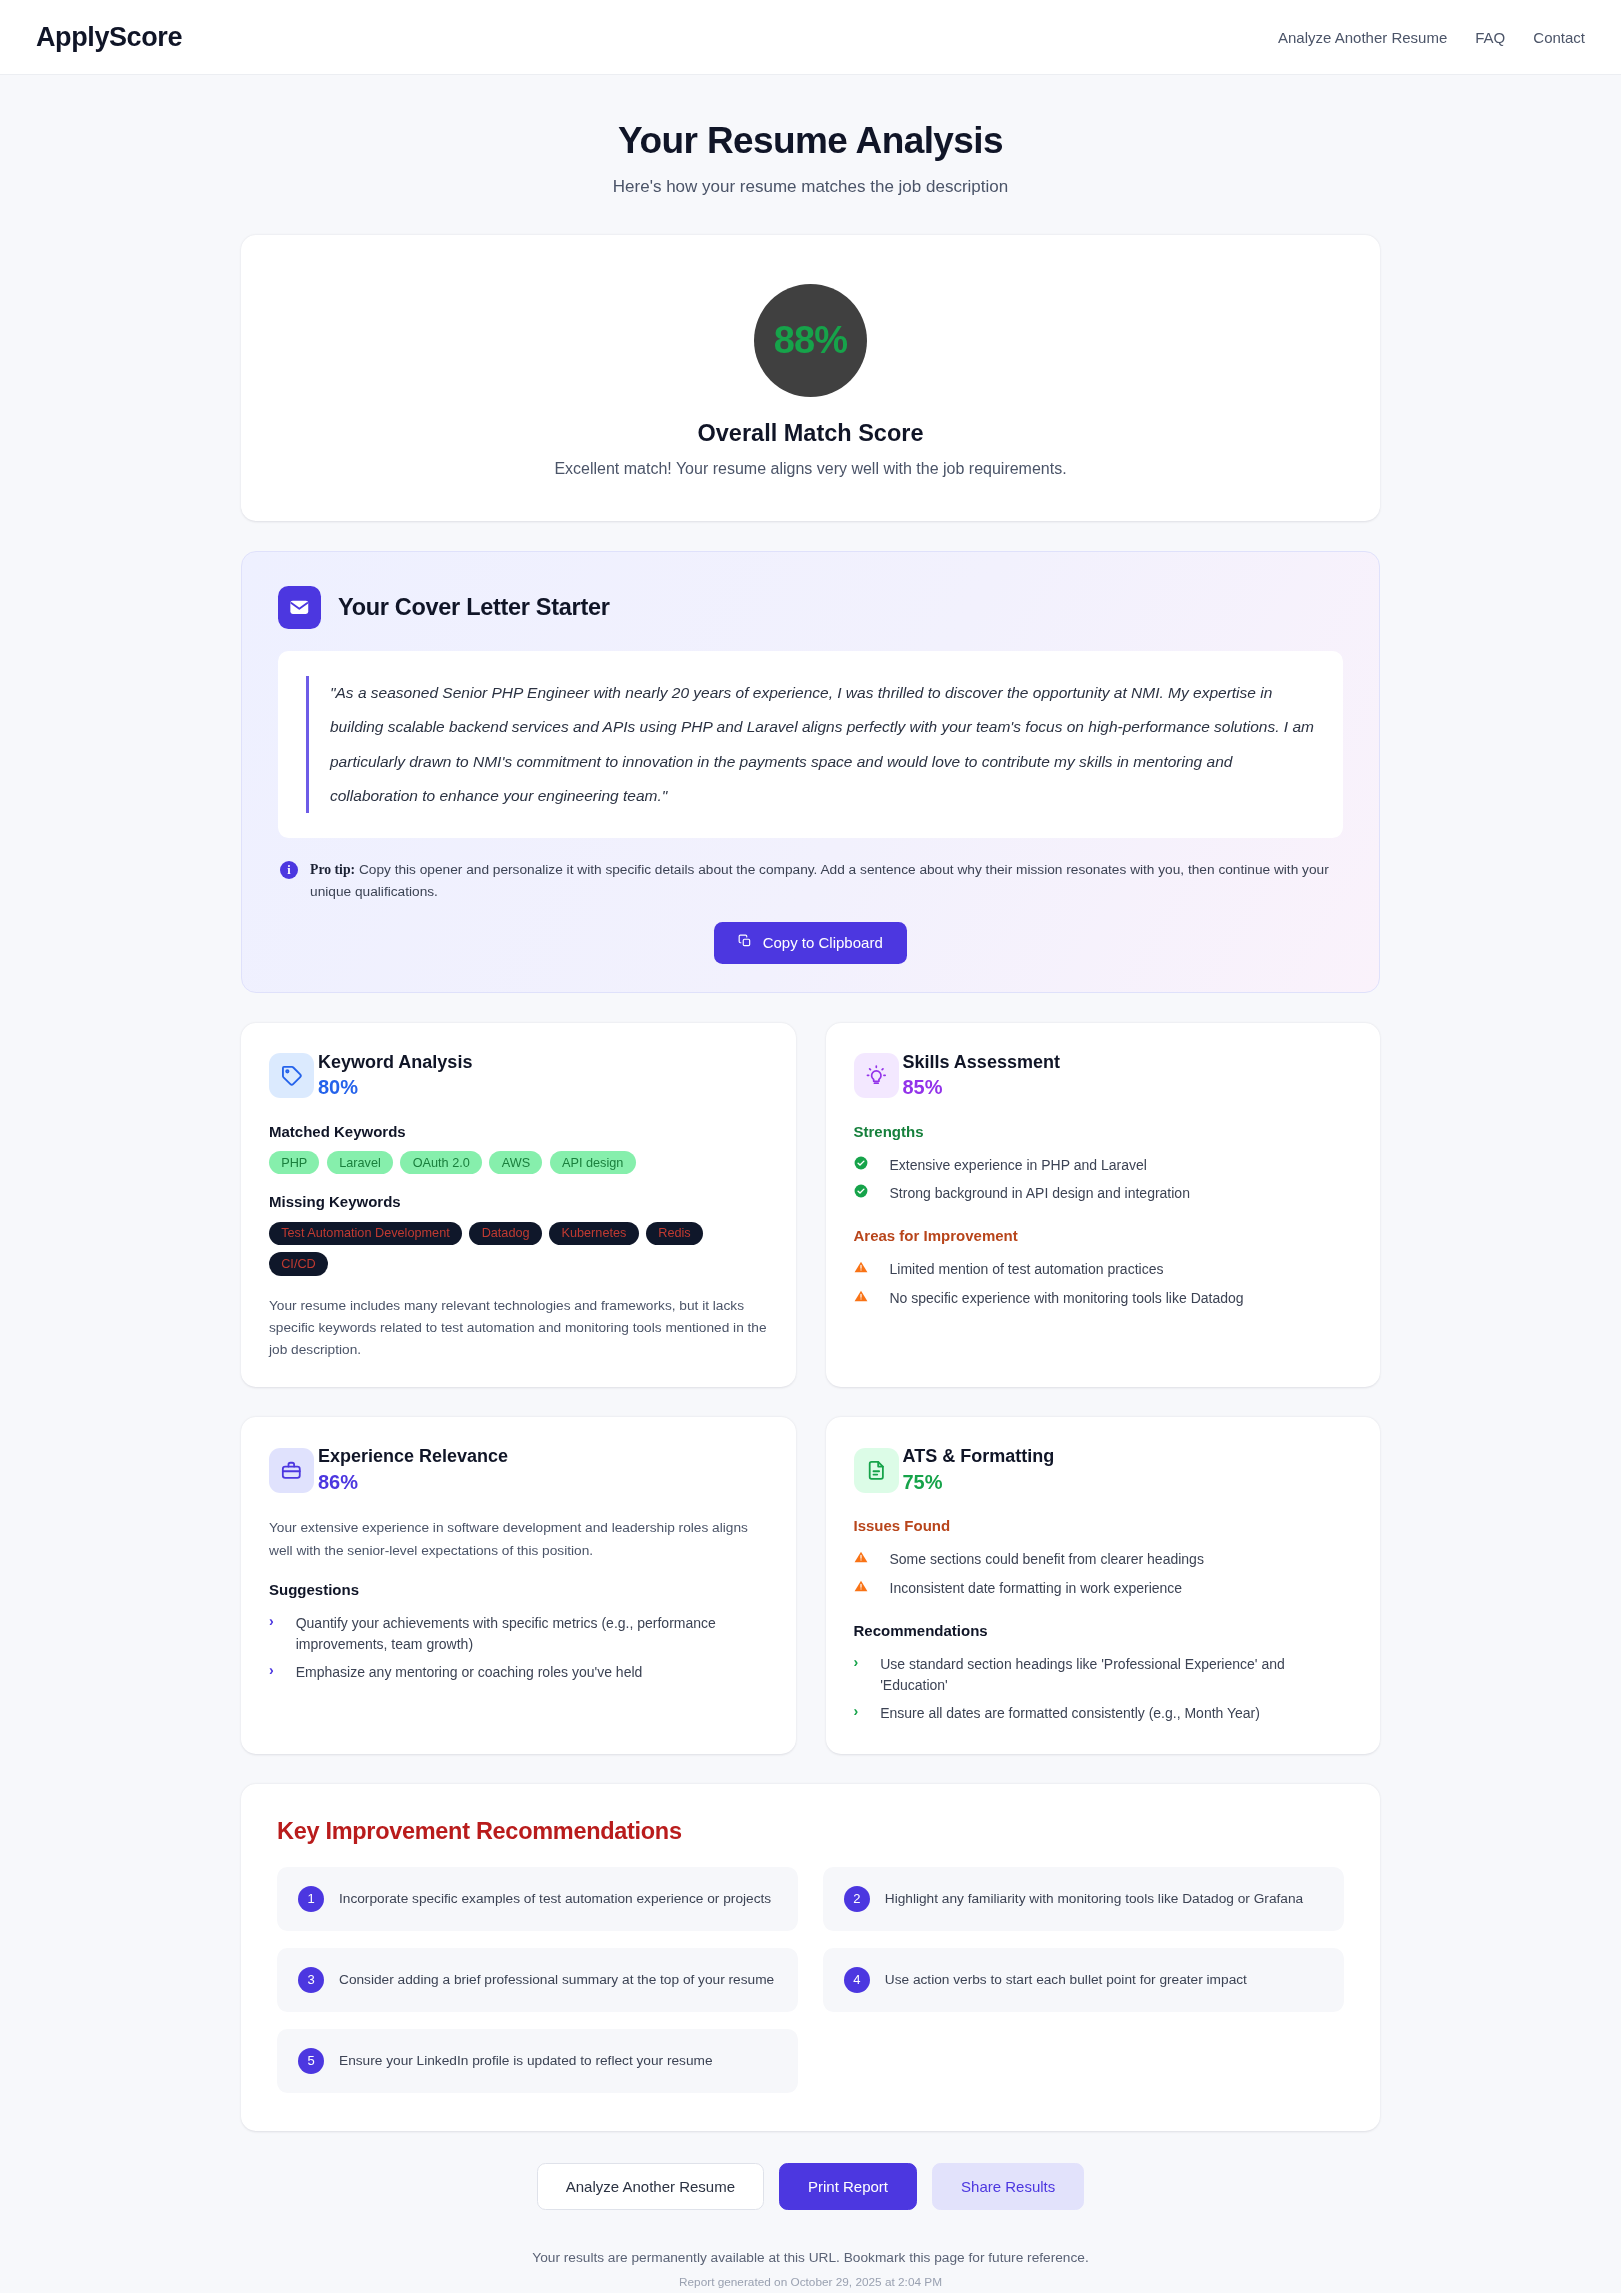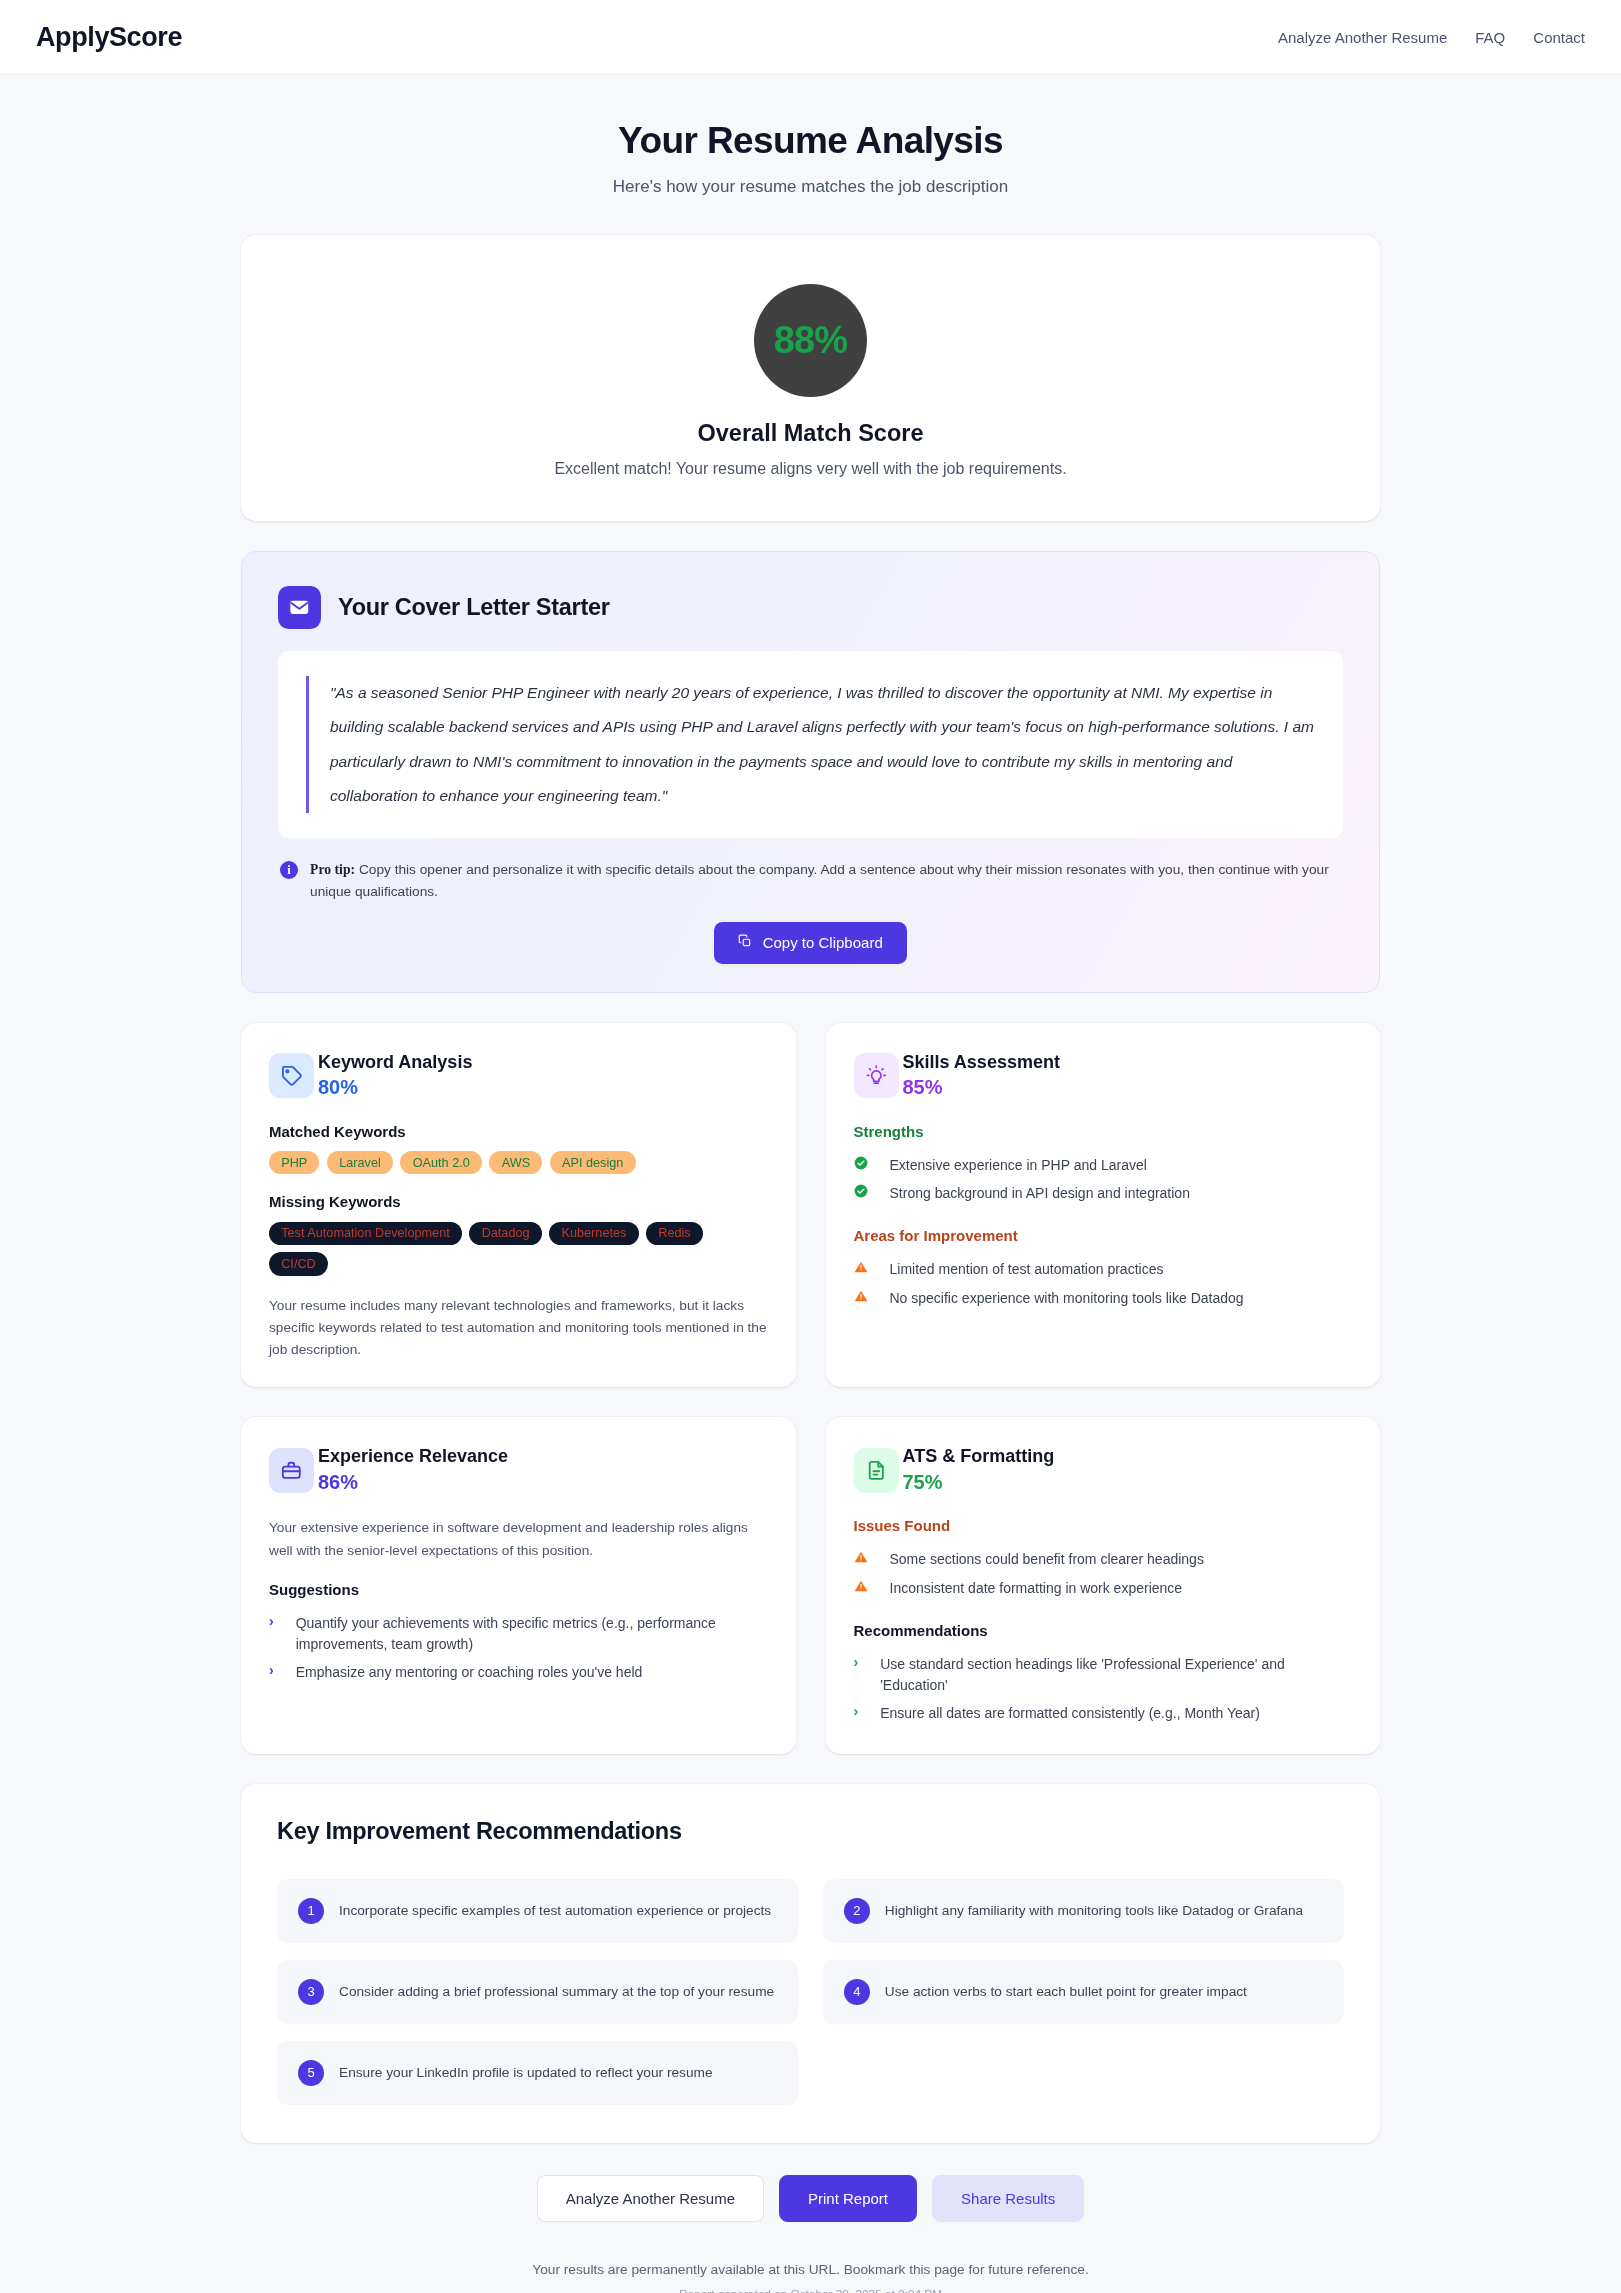--- a/index.html
+++ b/index.html
@@ -130,38 +130,38 @@
   .metric-name { font-size: 18px; font-weight: bold; color: #101527; line-height: 1.25; }
   .metric-pct { font-size: 20px; font-weight: bold; line-height: 1.3; margin-top: 0.9px; }
 
   .sub-head { font-size: 15px; font-weight: bold; margin: 0 0 11.3px; }
   .sub-head.green { color: #16803c; }
   .sub-head.red { color: #b8451b; }
   .sub-head.dark { color: #101527; }
 
   .chips { display: flex; flex-wrap: wrap; gap: 7.5px; margin-bottom: 19px; }
   .chip { font-size: 12.7px; padding: 4.7px 12.2px; border-radius: 941px; white-space: nowrap; }
-  .chip.ok { background: #fdba74; color: #1a7f3d; }
+  .chip.ok { background: #86efac; color: #1a7f3d; }
   .chip.bad { background: #0f172a; color: #c03a31; }
 
   .note { font-size: 13.7px; line-height: 1.62; color: #4b5468; }
 
   .bullets { list-style: none; margin-bottom: 19px; }
   .bullets li {
     display: flex; gap: 22px; align-items: flex-start;
     font-size: 14px; color: #3c4354; line-height: 1.5; padding: 3.8px 0;
   }
   .bullets li .mk { flex: 0 0 auto; margin-top: 0.9px; line-height: 1; }
   .bullets.last { margin-bottom: 0; }
   .chev { color: #4c37e0; font-size: 14px; font-weight: bold; }
   .chev.green { color: #16a34a; }
 
   
   .recs-card { padding: 34px 36px 38px; margin-bottom: 32px; }
-  .recs-title { font-size: 23.5px; font-weight: bold; color: #0f172a; margin-bottom: 34px; letter-spacing: -0.3px; }
+  .recs-title { font-size: 23.5px; font-weight: bold; color: #b91c1c; margin-bottom: 22px; letter-spacing: -0.3px; }
   .recs-grid { display: grid; grid-template-columns: 1fr 1fr; gap: 17px 24.5px; }
   .rec {
     background: #f6f7fa; border-radius: 10.4px; padding: 19px 21px;
     display: flex; gap: 15px; align-items: center;
   }
   .rec-num {
     width: 26px; height: 26px; border-radius: 50%; background: #4c37e0; color: #fff;
     font-size: 13px; line-height: 26px; text-align: center; flex: 0 0 auto;
   }
   .rec-text { font-size: 13.7px; color: #3c4354; line-height: 1.5; }

